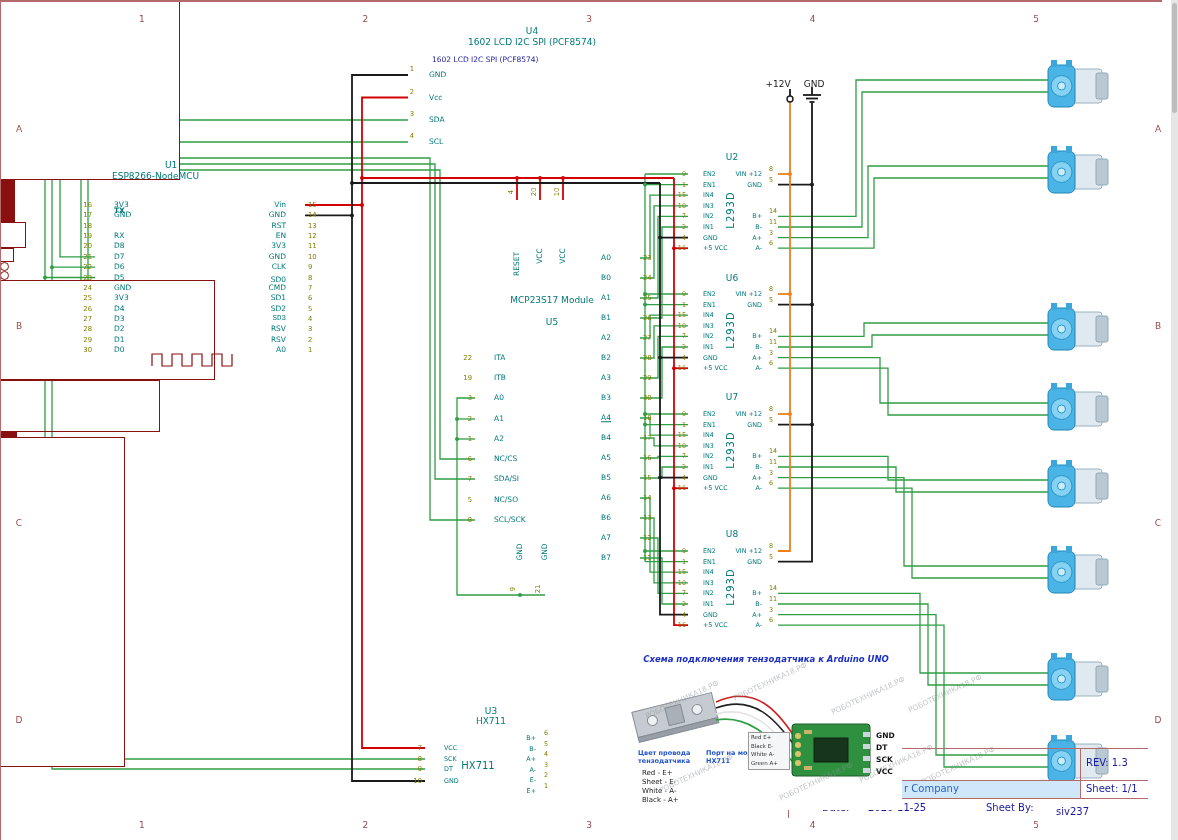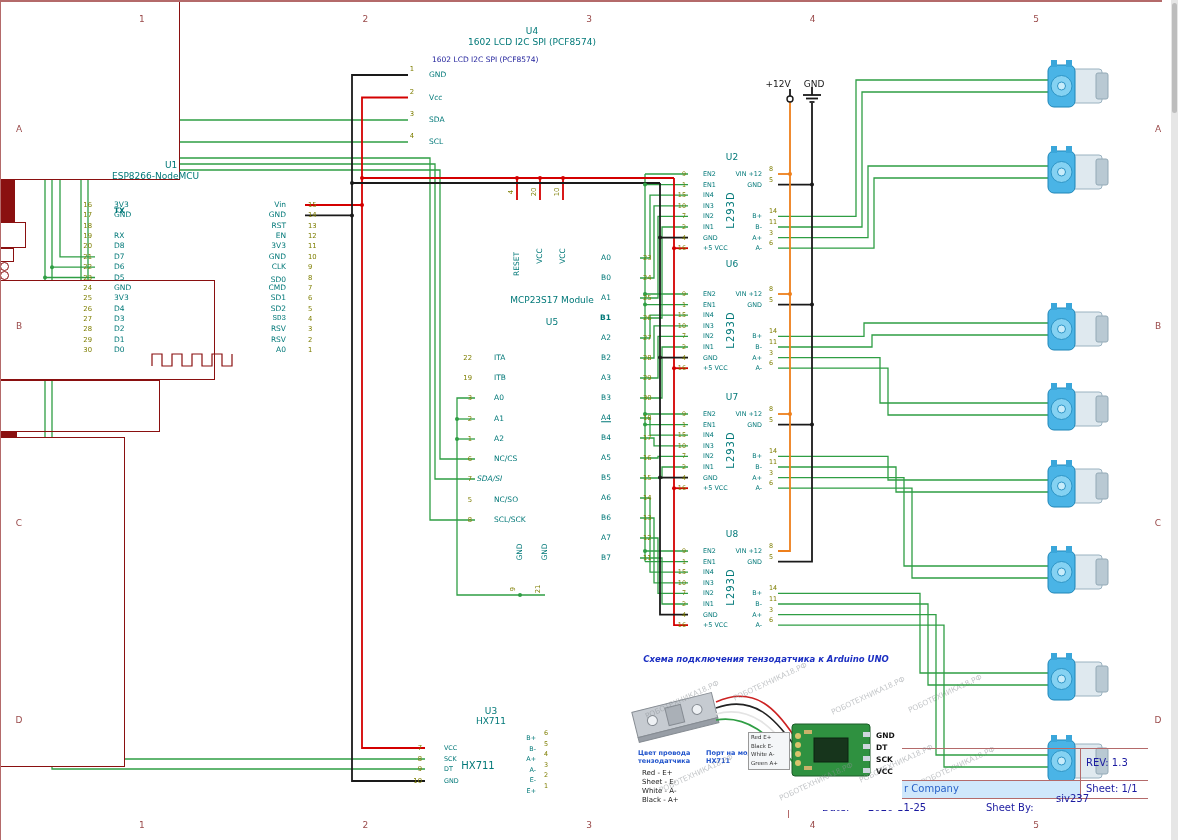--- a/index.html
+++ b/index.html
@@ -291,33 +291,33 @@
       <div class="txt pname" style="left: 494px; top: 378px; transform: translate(0px, -50%);">ITB</div>
       <div class="txt pnum" style="left: 472px; top: 398px; transform: translate(-100%, -50%);">3</div>
       <div class="txt pname" style="left: 494px; top: 398px; transform: translate(0px, -50%);">A0</div>
       <div class="txt pnum" style="left: 472px; top: 419px; transform: translate(-100%, -50%);">2</div>
       <div class="txt pname" style="left: 494px; top: 419px; transform: translate(0px, -50%);">A1</div>
       <div class="txt pnum" style="left: 472px; top: 439px; transform: translate(-100%, -50%);">1</div>
       <div class="txt pname" style="left: 494px; top: 439px; transform: translate(0px, -50%);">A2</div>
       <div class="txt pnum" style="left: 472px; top: 459px; transform: translate(-100%, -50%);">6</div>
       <div class="txt pname" style="left: 494px; top: 459px; transform: translate(0px, -50%);">NC/CS</div>
       <div class="txt pnum" style="left: 472px; top: 479px; transform: translate(-100%, -50%);">7</div>
-      <div class="txt pname" style="left: 477px; top: 479px; transform: translate(0px, -50%); font-style: italic;">SDA/SI</div>
+      <div class="txt pname" style="left: 494px; top: 479px; transform: translate(0px, -50%);">SDA/SI</div>
       <div class="txt pnum" style="left: 472px; top: 500px; transform: translate(-100%, -50%);">5</div>
       <div class="txt pname" style="left: 494px; top: 500px; transform: translate(0px, -50%);">NC/SO</div>
       <div class="txt pnum" style="left: 472px; top: 520px; transform: translate(-100%, -50%);">8</div>
       <div class="txt pname" style="left: 494px; top: 520px; transform: translate(0px, -50%);">SCL/SCK</div>
       <div class="txt pnum" style="left: 643px; top: 258px; transform: translate(0px, -50%);">23</div>
       <div class="txt pname" style="left: 611px; top: 258px; transform: translate(-100%, -50%);">A0</div>
       <div class="txt pnum" style="left: 643px; top: 278px; transform: translate(0px, -50%);">24</div>
       <div class="txt pname" style="left: 611px; top: 278px; transform: translate(-100%, -50%);">B0</div>
       <div class="txt pnum" style="left: 643px; top: 298px; transform: translate(0px, -50%);">25</div>
       <div class="txt pname" style="left: 611px; top: 298px; transform: translate(-100%, -50%);">A1</div>
       <div class="txt pnum" style="left: 643px; top: 318px; transform: translate(0px, -50%);">26</div>
-      <div class="txt pname" style="left: 611px; top: 318px; transform: translate(-100%, -50%); font-weight: bold;">B1</div>
+      <div class="txt pname" style="left: 611px; top: 318px; transform: translate(-100%, -50%);">B1</div>
       <div class="txt pnum" style="left: 643px; top: 338px; transform: translate(0px, -50%);">27</div>
       <div class="txt pname" style="left: 611px; top: 338px; transform: translate(-100%, -50%);">A2</div>
       <div class="txt pnum" style="left: 643px; top: 358px; transform: translate(0px, -50%);">28</div>
       <div class="txt pname" style="left: 611px; top: 358px; transform: translate(-100%, -50%);">B2</div>
       <div class="txt pnum" style="left: 643px; top: 378px; transform: translate(0px, -50%);">29</div>
       <div class="txt pname" style="left: 611px; top: 378px; transform: translate(-100%, -50%);">A3</div>
       <div class="txt pnum" style="left: 643px; top: 398px; transform: translate(0px, -50%);">30</div>
       <div class="txt pname" style="left: 611px; top: 398px; transform: translate(-100%, -50%);">B3</div>
       <div class="txt pnum" style="left: 643px; top: 418px; transform: translate(0px, -50%);">18</div>
       <div class="txt pname" style="left: 611px; top: 418px; transform: translate(-100%, -50%); text-decoration: underline;">A4</div>
@@ -362,21 +362,21 @@
       <div class="txt pnum sm" style="left: 769px; top: 179.6px; transform: translate(0px, -50%);">5</div>
       <div class="txt pname sm" style="left: 762px; top: 184.6px; transform: translate(-100%, -50%);">GND</div>
       <div class="txt pnum sm" style="left: 769px; top: 211.4px; transform: translate(0px, -50%);">14</div>
       <div class="txt pname sm" style="left: 762px; top: 216.4px; transform: translate(-100%, -50%);">B+</div>
       <div class="txt pnum sm" style="left: 769px; top: 222px; transform: translate(0px, -50%);">11</div>
       <div class="txt pname sm" style="left: 762px; top: 227px; transform: translate(-100%, -50%);">B-</div>
       <div class="txt pnum sm" style="left: 769px; top: 232.6px; transform: translate(0px, -50%);">3</div>
       <div class="txt pname sm" style="left: 762px; top: 237.6px; transform: translate(-100%, -50%);">A+</div>
       <div class="txt pnum sm" style="left: 769px; top: 243.2px; transform: translate(0px, -50%);">6</div>
       <div class="txt pname sm" style="left: 762px; top: 248.2px; transform: translate(-100%, -50%);">A-</div>
-      <div class="txt ref" style="left: 732px; top: 264px; transform: translate(-50%, -50%);">U6</div>
+      <div class="txt ref" style="left: 732px; top: 278px; transform: translate(-50%, -50%);">U6</div>
       <div class="txt chipname" style="left: 731px; top: 330px; transform: translate(-50%, -50%) rotate(-90deg);">L293D</div>
       <div class="txt pnum sm" style="left: 686px; top: 294px; transform: translate(-100%, -50%);">9</div>
       <div class="txt pname sm" style="left: 703px; top: 294px; transform: translate(0px, -50%);">EN2</div>
       <div class="txt pnum sm" style="left: 686px; top: 304.6px; transform: translate(-100%, -50%);">1</div>
       <div class="txt pname sm" style="left: 703px; top: 304.6px; transform: translate(0px, -50%);">EN1</div>
       <div class="txt pnum sm" style="left: 686px; top: 315.2px; transform: translate(-100%, -50%);">15</div>
       <div class="txt pname sm" style="left: 703px; top: 315.2px; transform: translate(0px, -50%);">IN4</div>
       <div class="txt pnum sm" style="left: 686px; top: 325.8px; transform: translate(-100%, -50%);">10</div>
       <div class="txt pname sm" style="left: 703px; top: 325.8px; transform: translate(0px, -50%);">IN3</div>
       <div class="txt pnum sm" style="left: 686px; top: 336.4px; transform: translate(-100%, -50%);">7</div>
@@ -566,21 +566,21 @@
     <div class="tb-line" style="left:0;top:32px;width:360px;height:1px"></div>
     <div class="tb-line" style="left:0;top:50px;width:360px;height:1px"></div>
     <div class="tb-line" style="left:0;top:0;width:1px;height:70px"></div>
     <div class="tb-line" style="left:292px;top:0;width:1px;height:50px"></div>
     <div class="tb-text" style="left:298px;top:10px">REV:  1.3</div>
     <div class="tb-text company" style="left:116px;top:36px">r Company</div>
     <div class="tb-text" style="left:298px;top:36px">Sheet:  1/1</div>
     <div class="tb-text" style="left:34px;top:55px">Date:</div>
     <div class="tb-text" style="left:80px;top:55px">2020-11-25</div>
     <div class="tb-text" style="left:198px;top:55px">Sheet By:</div>
-    <div class="tb-text" style="left:268px;top:46px">siv237</div>
+    <div class="tb-text" style="left:268px;top:59px">siv237</div>
   </div>
 
   <div id="inset">
     <div class="ins-title">Схема подключения тензодатчика к Arduino UNO</div>
     <svg class="ins-svg" width="272" height="158" viewBox="0 0 272 158">
       <g transform="rotate(-14 45 64)">
         <rect x="4" y="50" width="82" height="26" fill="#c6cbd1" stroke="#868c93"></rect>
         <rect x="4" y="76" width="82" height="5" fill="#989ea6" stroke="#868c93"></rect>
         <circle cx="22" cy="63" r="5" fill="#eef1f4" stroke="#868c93"></circle>
         <circle cx="68" cy="63" r="5" fill="#eef1f4" stroke="#868c93"></circle>

